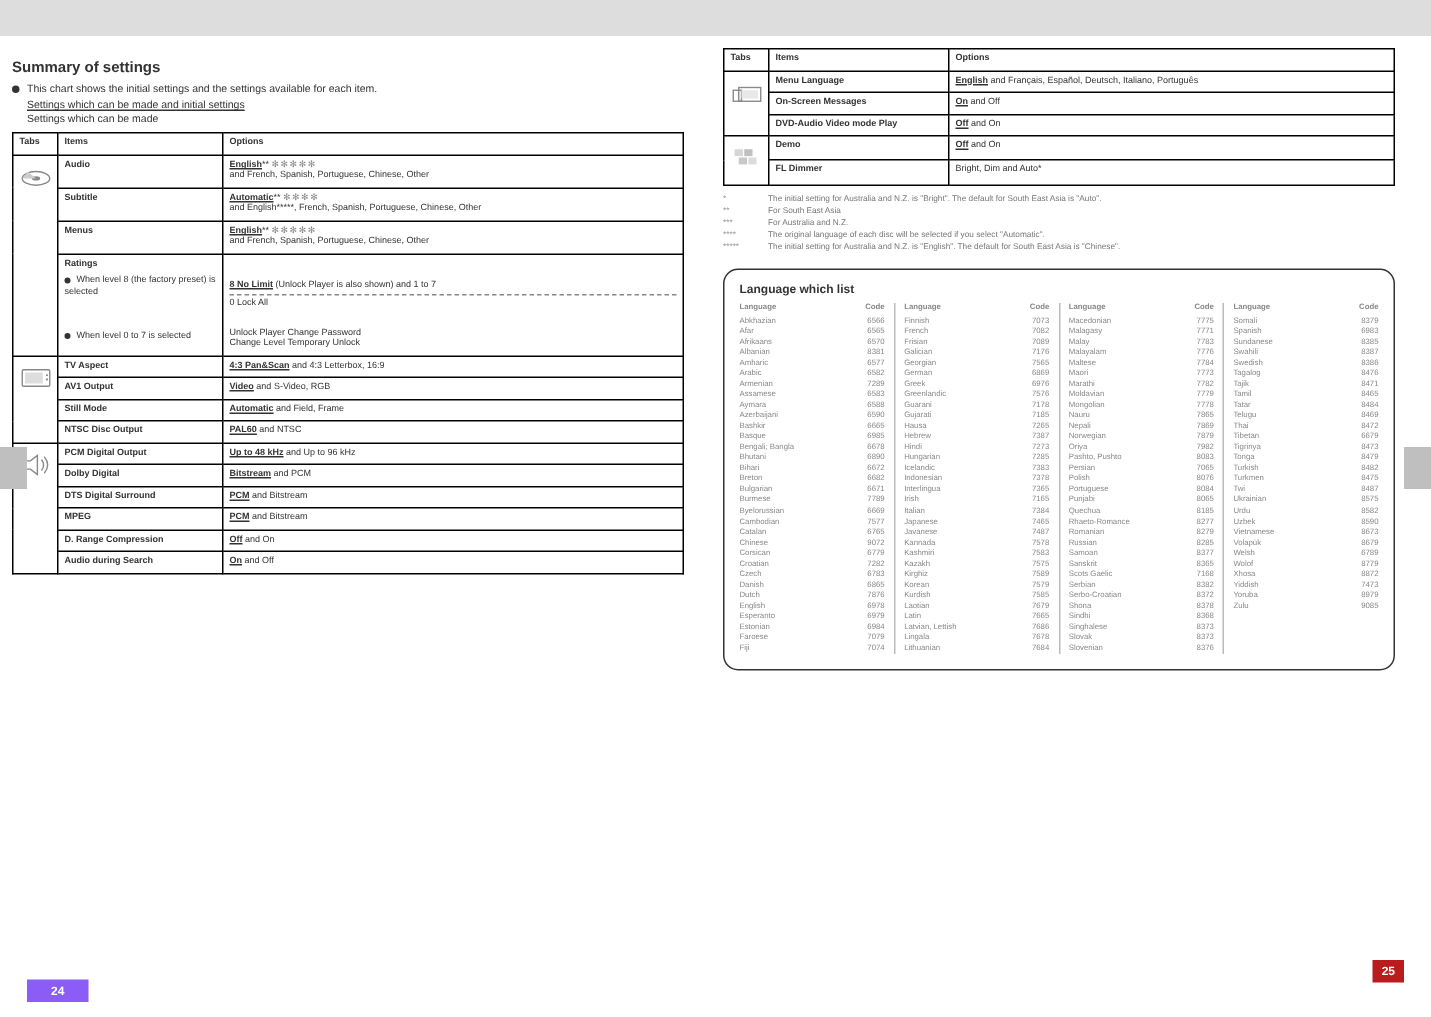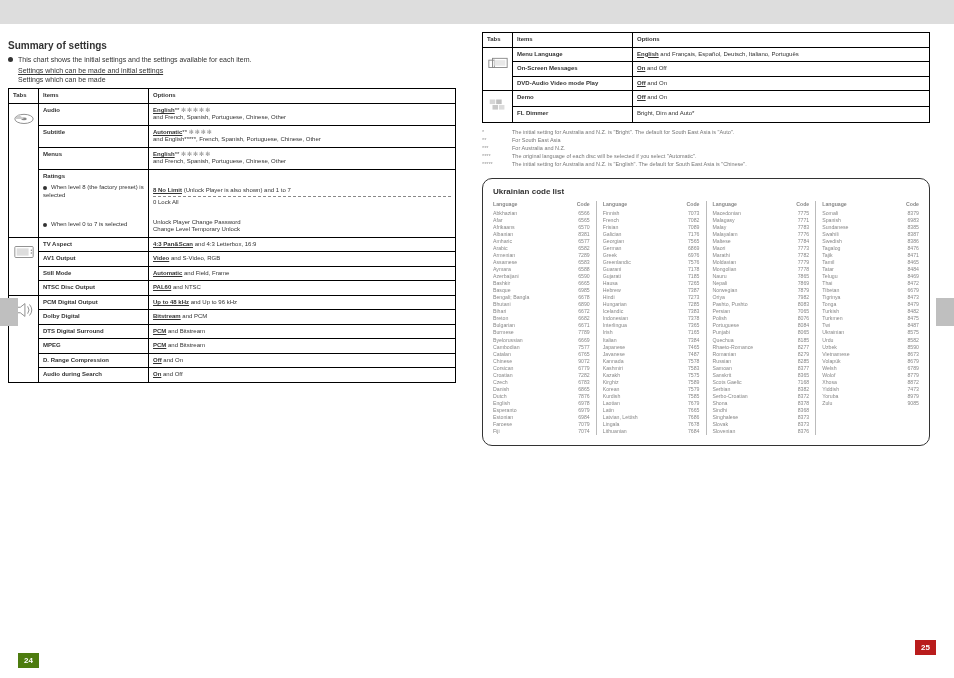--- a/index.html
+++ b/index.html
@@ -1,18 +1,18 @@
 <!DOCTYPE html>
 <html><head>
   <meta charset="utf-8">
   <style>
     *{box-sizing:border-box;margin:0;padding:0;}
     body{font-family:Arial,sans-serif;font-size:7px;color:#333;background:#fff;width:954px;height:678px;position:relative;overflow:hidden;}
     .header-bar{height:24px;background:#ddd;width:100%;}
-    .page-number-left{position:absolute;bottom:10px;left:18px;background:#4d7c0f;color:#fff;padding:3px 6px;font-size:8px;font-weight:bold;}
+    .page-number-left{position:absolute;bottom:10px;left:18px;background:#8b5cf6;color:#fff;padding:3px 16px;font-size:8px;font-weight:bold;}
     .page-number-right{position:absolute;bottom:23px;right:18px;background:#b91c1c;color:#fff;padding:3px 6px;font-size:8px;font-weight:bold;}
     .side-tab-left{position:absolute;left:0;top:298px;width:18px;height:28px;background:#bfbfbf;}
     .side-tab-right{position:absolute;right:0;top:298px;width:18px;height:28px;background:#bfbfbf;}
     .content{display:flex;padding:8px 24px 0 8px;gap:26px;}
     .col{flex:1;min-width:0;}
     .summary-title{font-size:10px;font-weight:bold;margin:8px 0 4px 0;}
     .bullet{display:flex;align-items:flex-start;gap:5px;margin-bottom:4px;}
     .dot{width:5px;height:5px;background:#333;border-radius:50%;margin-top:2px;flex-shrink:0;}
     .bullet-text{font-size:7px;line-height:1.3;}
 
@@ -238,21 +238,21 @@
           <span class="mks">****</span>
           <span>The original language of each disc will be selected if you select "Automatic".</span>
         </div>
         <div class="row">
           <span class="mks">*****</span>
           <span>The initial setting for Australia and N.Z. is "English". The default for South East Asia is "Chinese".</span>
         </div>
       </div>
 
     <div class="code-box">
-      <h3>Ukrainian code list</h3>
+      <h3>Language which list</h3>
       <div class="code-cols" id="code-cols">
           <div class="code-col">
             <div class="hd">
               <span>Language</span>
               <span>Code</span>
             </div>
             <div class="ln">
               <span>Abkhazian</span>
               <span>6566</span>
             </div>

